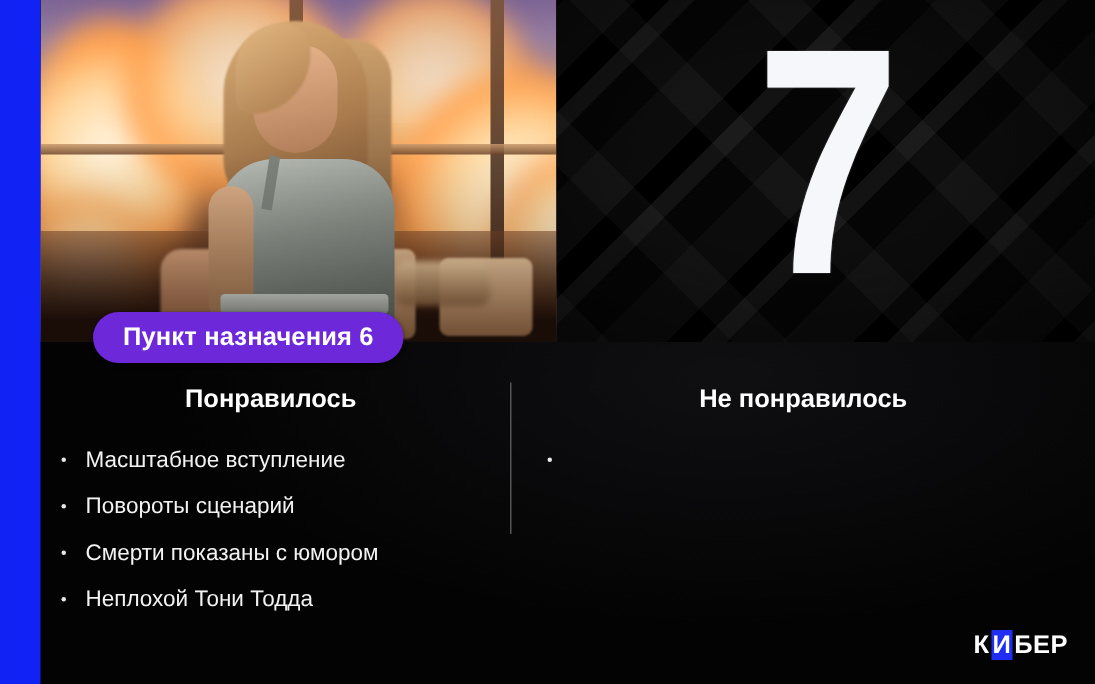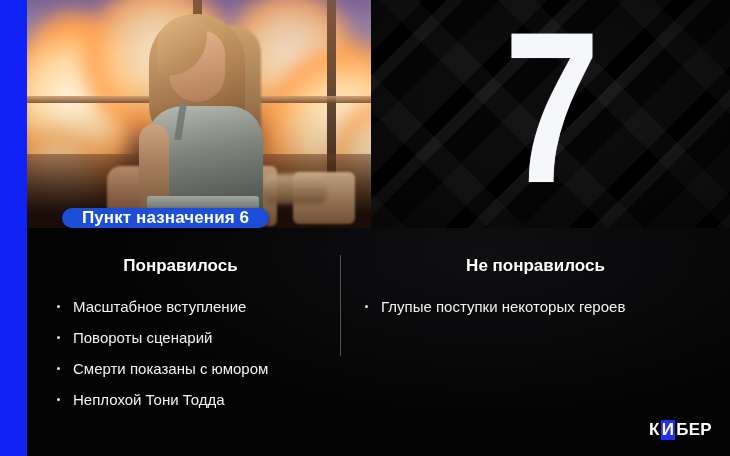--- a/index.html
+++ b/index.html
@@ -179,24 +179,24 @@
     line-height:1;
     letter-spacing:-4px;
     transform:scaleX(.80);
     padding-bottom:14px;
     text-shadow:0 0 1px rgba(255,255,255,.6);
   }
 
   
   #title-badge {
     position:absolute; left:62px; top:208px;
-    height:20px;
+    height:34px;
     padding:0 20px;
     display:flex; align-items:center;
-    background:#1d4ed8;
+    background:#6d28d9;
     border-radius:18px;
     color:#ffffff;
     font-size:17px;
     font-weight:bold;
     letter-spacing:.1px;
     white-space:nowrap;
     z-index:8;
     box-shadow:0 1px 3px rgba(0,0,0,.55);
   }
 
@@ -231,21 +231,21 @@
     font-weight:bold;
     margin-top:28px;
   }
   #col-liked .col-head { padding-right:6px; }
   #col-disliked .col-head { }
 
   ul.bullets {
     list-style:none;
     margin-top:23px;
   }
-  #col-liked  ul.bullets { padding-left:24px; }
+  #col-liked  ul.bullets { padding-left:8px; }
   #col-disliked ul.bullets { padding-left:18px; }
 
   ul.bullets li {
     position:relative;
     padding-left:22px;
     color:#f2f2f2;
     font-size:15px;
     line-height:15px;
     margin-bottom:16px;
     white-space:nowrap;
@@ -331,21 +331,21 @@
         <li><span class="dot"></span><span>Масштабное вступление</span></li>
         <li><span class="dot"></span><span>Повороты сценарий</span></li>
         <li><span class="dot"></span><span>Смерти показаны с юмором</span></li>
         <li><span class="dot"></span><span>Неплохой Тони Тодда</span></li>
       </ul>
     </div>
 
     <div class="col" id="col-disliked">
       <div class="col-head">Не понравилось</div>
       <ul class="bullets">
-        <li><span class="dot"></span><span>Глупые поступки некоторых героев</span></li>
+        <li><span class="dot"></span></li>
       </ul>
     </div>
   </div>
 
   <div id="brand-logo">
     <span class="lg-part">К</span>
     <span class="lg-mark">И</span>
     <span class="lg-part">БЕР</span>
   </div>
 

